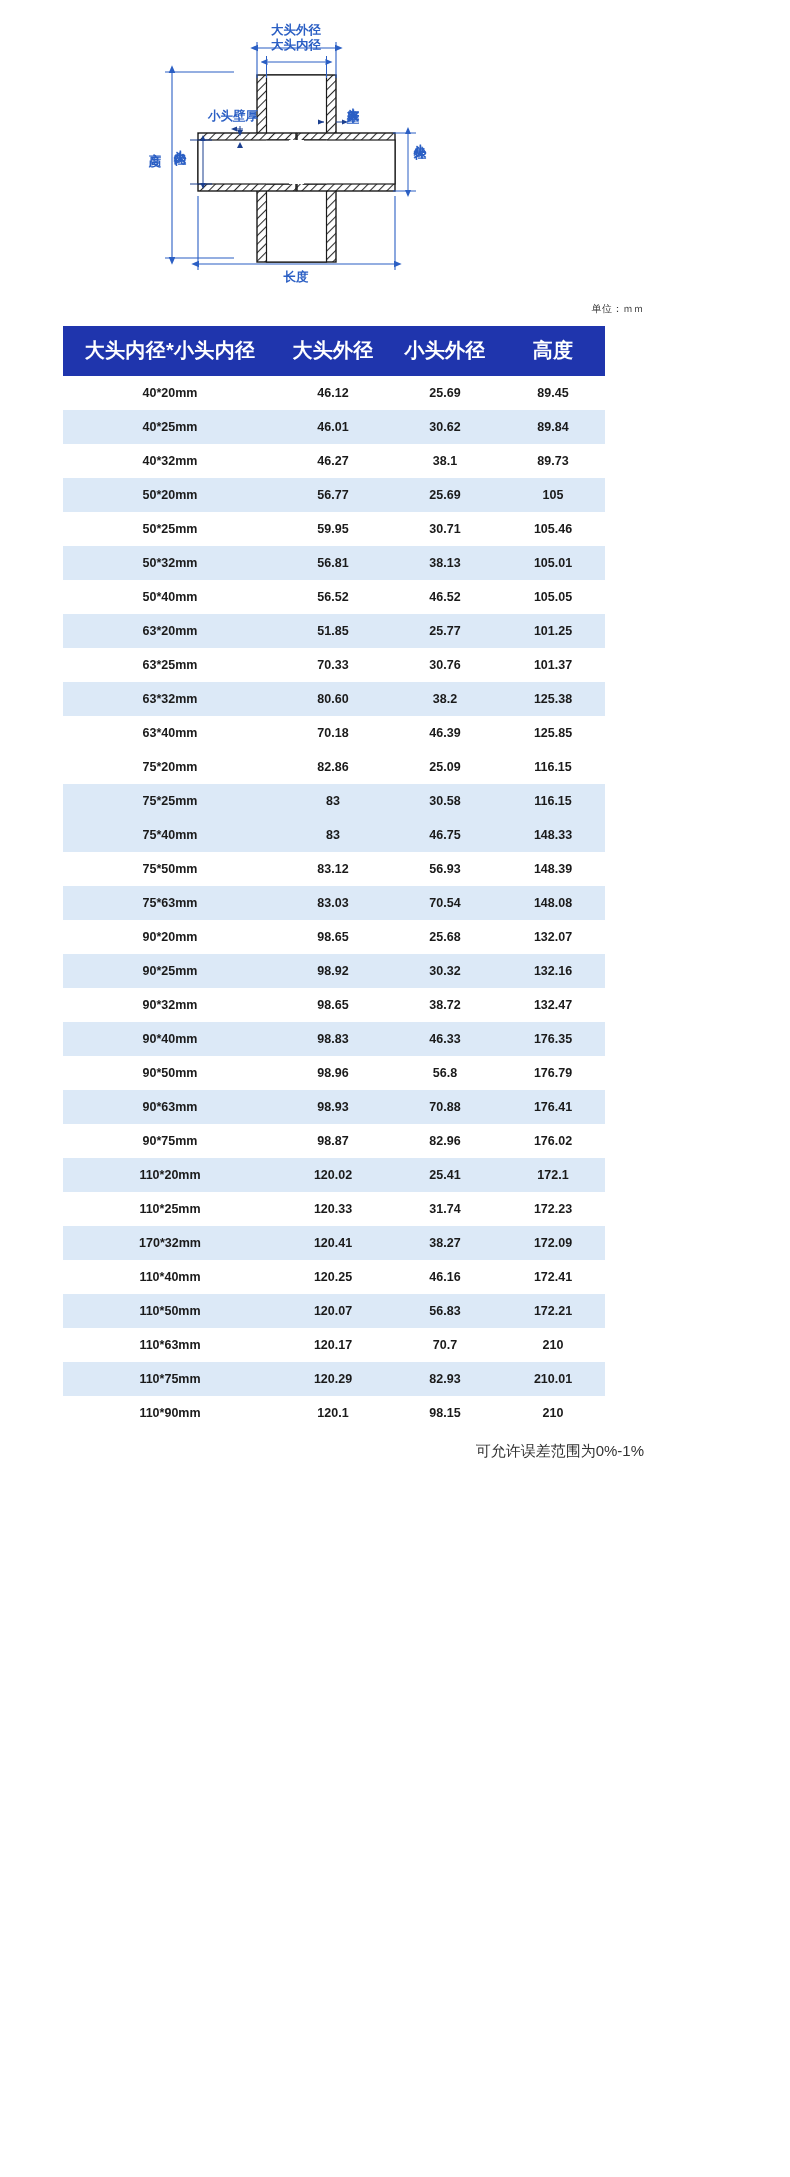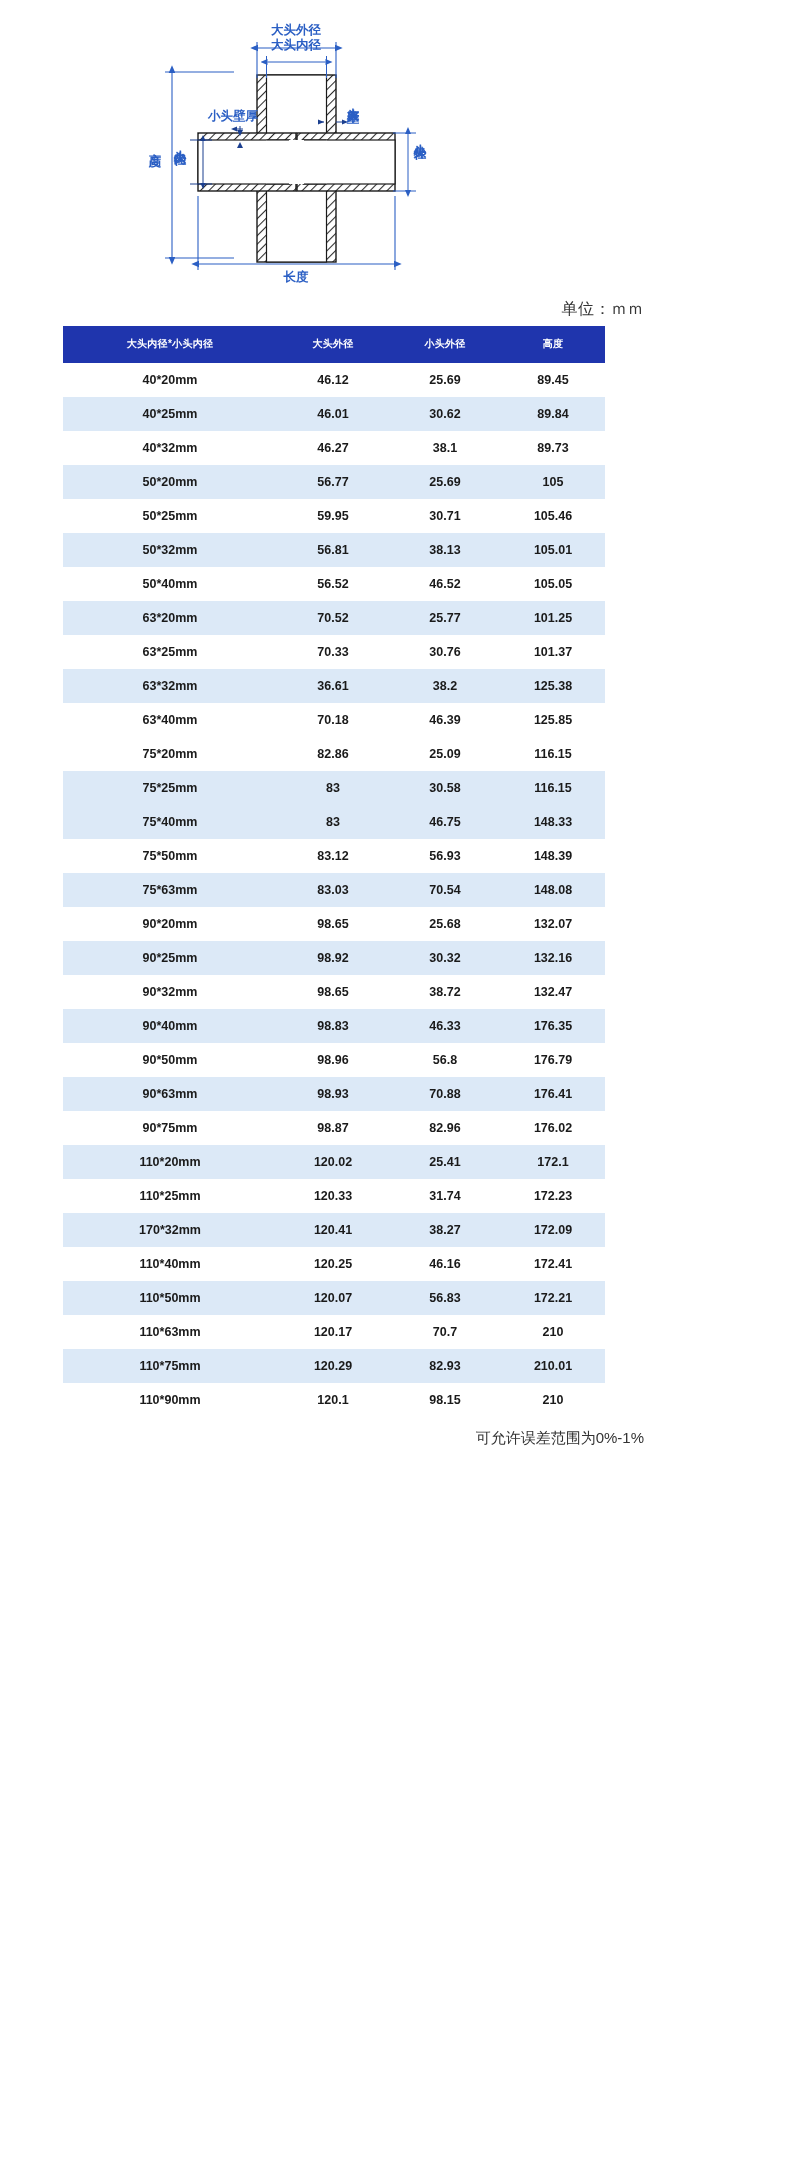--- a/index.html
+++ b/index.html
@@ -19,41 +19,41 @@
     height:300px;
     background:#fff;
     overflow:hidden;
   }
   .diagram-wrap svg{display:block;}
 
   
   .unit-note{
     text-align:right;
     padding-right:24px;
-    font-size:16px;
+    font-size:10px;
     color:#333;
     letter-spacing:.5px;
     height:18px;
     line-height:18px;
   }
 
   
   .table-wrap{
     padding:8px 24px 0 24px;
   }
   table.spec{
     width:542px;
     border-collapse:collapse;
     table-layout:fixed;
     margin:0 auto;
   }
   table.spec thead th{
     background:#1f35ad;
     color:#ffffff;
-    font-size:10px;
+    font-size:20px;
     font-weight:bold;
     padding:11px 0 12px 0;
     text-align:center;
     letter-spacing:.3px;
     border:none;
     white-space:nowrap;
   }
   table.spec tbody td{
     font-size:12.5px;
     font-weight:bold;
@@ -241,33 +241,33 @@
             <td>105.01</td>
           </tr>
           <tr class="odd">
             <td>50*40mm</td>
             <td>56.52</td>
             <td>46.52</td>
             <td>105.05</td>
           </tr>
           <tr class="even">
             <td>63*20mm</td>
-            <td>70.52</td>
+            <td>51.85</td>
             <td>25.77</td>
             <td>101.25</td>
           </tr>
           <tr class="odd">
             <td>63*25mm</td>
             <td>70.33</td>
             <td>30.76</td>
             <td>101.37</td>
           </tr>
           <tr class="even">
             <td>63*32mm</td>
-            <td>36.61</td>
+            <td>80.60</td>
             <td>38.2</td>
             <td>125.38</td>
           </tr>
           <tr class="odd">
             <td>63*40mm</td>
             <td>70.18</td>
             <td>46.39</td>
             <td>125.85</td>
           </tr>
           <tr class="odd">

